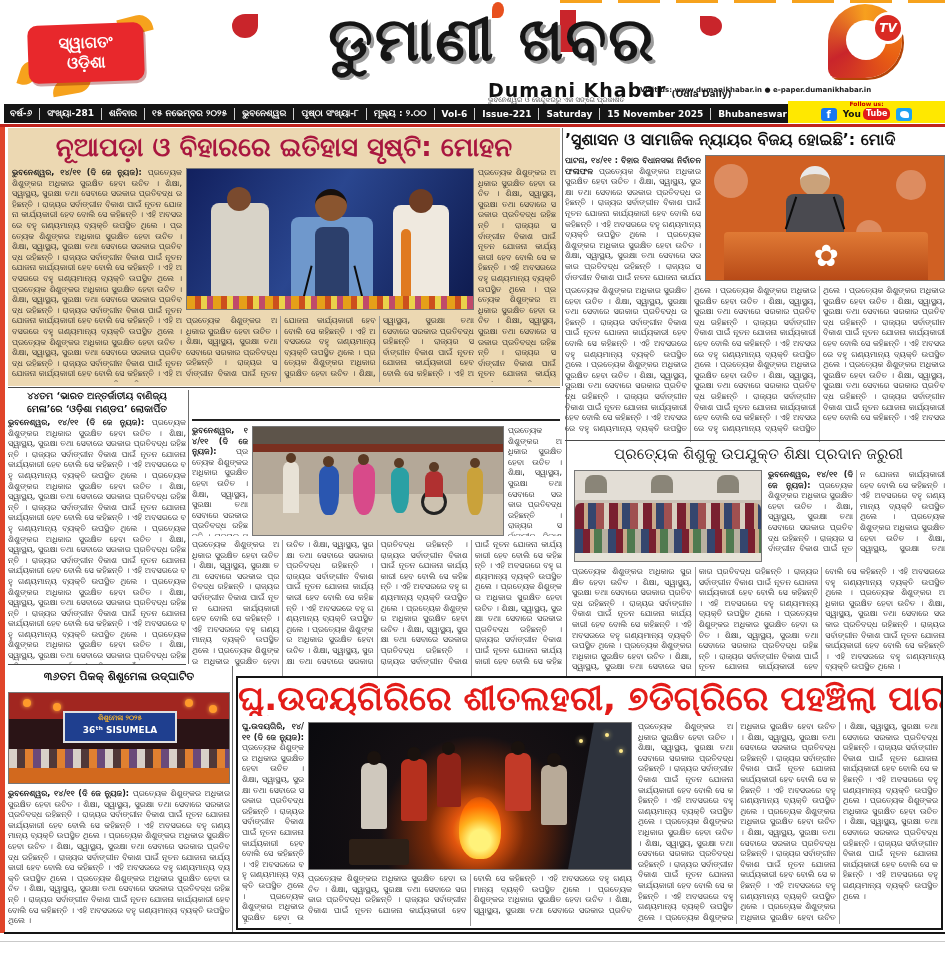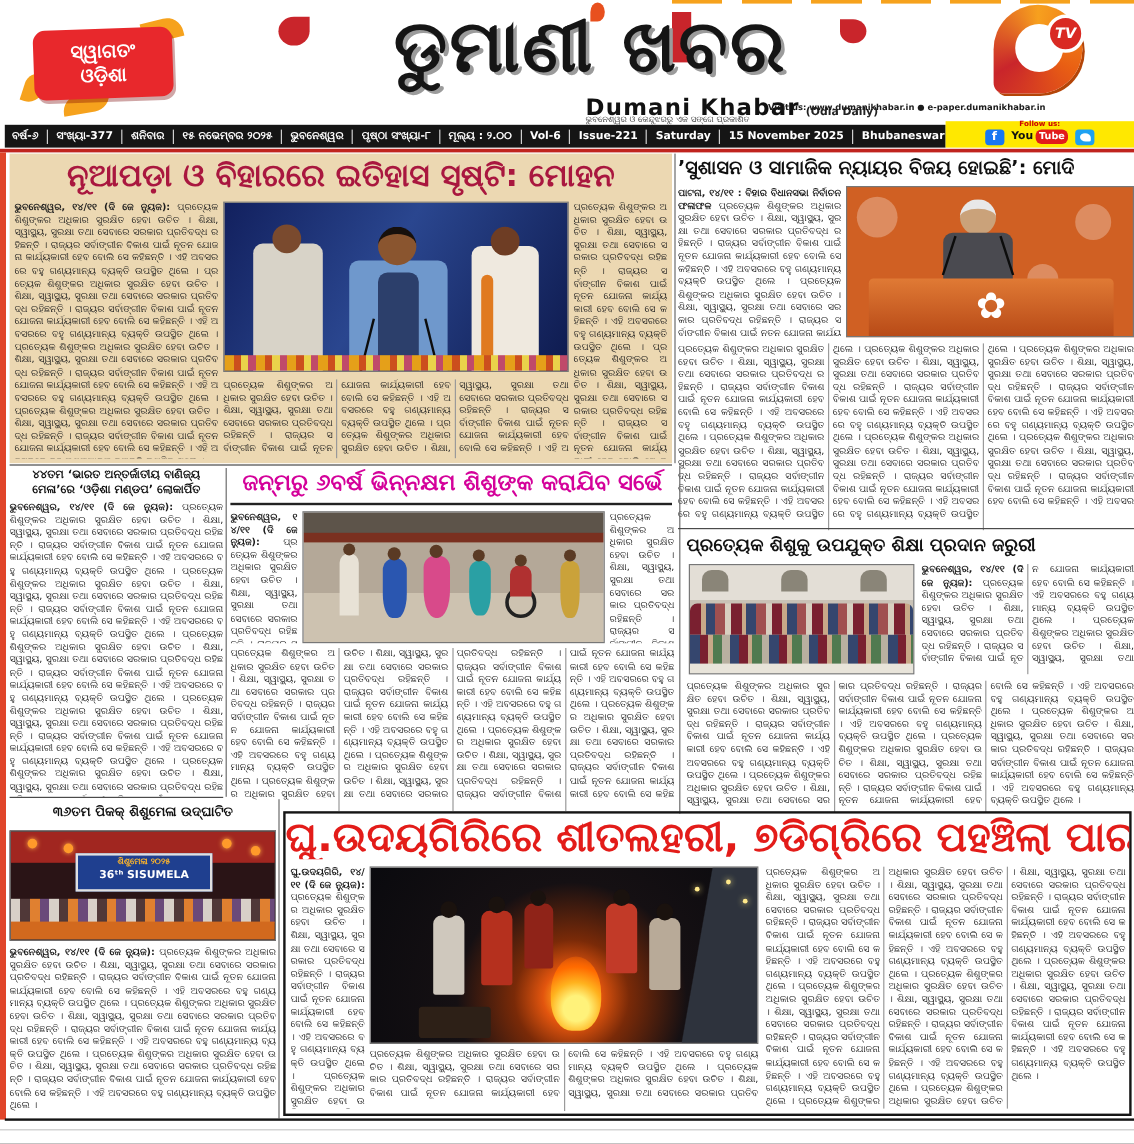--- a/index.html
+++ b/index.html
@@ -121,22 +121,22 @@
   .sv-rule { position:absolute; left:0; top:31px; width:368px; height:2px; background:#222; }
   .sv-col1 { position:absolute; left:0; top:38px; width:56px; height:110px; }
   .sv-col2 { position:absolute; left:316px; top:38px; width:54px; height:110px; }
   .sv-bottom { position:absolute; left:0; top:152px; width:370px; height:136px; }
   .p-plaza { left:60px; top:38px; width:252px; height:110px;
     background:linear-gradient(#5d544a 0 16%,#b4a898 16% 62%,#cdc2b0 62% 100%); }
   .wallband { position:absolute; left:0; top:17px; width:100%; height:8px; background:#7a3020; }
   .wheel { position:absolute; border:3px solid #222; border-radius:50%; background:transparent; }
 
   .education { left:572px; top:443px; width:373px; height:235px; }
-  .hl-edu { position:absolute; left:0; top:0; width:100%; text-align:left; font-size:15px;
-    line-height:22px; font-weight:bold; color:#111; white-space:nowrap; overflow:hidden; }
+  .hl-edu { position:absolute; left:0; top:0; width:100%; text-align:center; font-size:15px;
+    line-height:22px; font-weight:normal; color:#111; white-space:nowrap; overflow:hidden; }
   .ed-right { position:absolute; left:196px; top:27px; width:177px; height:92px; }
   .ed-bottom { position:absolute; left:0; top:124px; width:373px; height:110px; }
   .p-group { left:2px; top:27px; width:188px; height:92px;
     background:linear-gradient(#e3ded6 0 32%,#c9c2b6 32% 100%); }
   .crowd { position:absolute; left:0; width:100%; height:26px;
     background:repeating-linear-gradient(90deg,#7a2030 0 9px,#c8a888 9px 13px,#35466e 13px 21px,#a05050 21px 29px,#d8cfc0 29px 34px); }
   .crowd-heads { border-radius:6px 6px 0 0; }
 
   
   .sisumela { left:8px; top:666px; width:222px; height:266px; }
@@ -219,21 +219,21 @@
       <span class="yt-pill">Tube</span>
     </div>
     <div class="sicon tw">
       <span class="tw-bird"></span>
     </div>
   </div>
 
   <div class="abs infobar">
       <span class="ib-item">ବର୍ଷ-୬</span>
       <span class="sep"></span>
-      <span class="ib-item">ସଂଖ୍ୟା-377</span>
+      <span class="ib-item">ସଂଖ୍ୟା-281</span>
       <span class="sep"></span>
       <span class="ib-item">ଶନିବାର</span>
       <span class="sep"></span>
       <span class="ib-item">୧୫ ନଭେମ୍ବର ୨୦୨୫</span>
       <span class="sep"></span>
       <span class="ib-item">ଭୁବନେଶ୍ୱର</span>
       <span class="sep"></span>
       <span class="ib-item">ପୃଷ୍ଠା ସଂଖ୍ୟା-୮</span>
       <span class="sep"></span>
       <span class="ib-item">ମୂଲ୍ୟ : ୨.୦୦</span>
@@ -302,21 +302,20 @@
     <div class="hl-small">
       <div>୪୪ତମ ‘ଭାରତ ଅନ୍ତର୍ଜାତୀୟ ବାଣିଜ୍ୟ</div>
       <div>ମେଳା’ରେ ‘ଓଡ଼ିଶା ମଣ୍ଡପ’ ଲୋକାର୍ପିତ</div>
     </div>
     <div class="bt tf-body">
       <span class="dl">ଭୁବନେଶ୍ୱର, ୧୪/୧୧ (ଦି ଜେ ନ୍ୟୁଜ): </span><span>ପ୍ରତ୍ୟେକ ଶିଶୁଙ୍କର ଅଧିକାର ସୁରକ୍ଷିତ ହେବା ଉଚିତ । ଶିକ୍ଷା, ସ୍ୱାସ୍ଥ୍ୟ, ସୁରକ୍ଷା ତଥା ସେବାରେ ସରକାର ପ୍ରତିବଦ୍ଧ ରହିଛନ୍ତି । ରାଜ୍ୟର ସର୍ବାଙ୍ଗୀନ ବିକାଶ ପାଇଁ ନୂତନ ଯୋଜନା କାର୍ଯ୍ୟକାରୀ ହେବ ବୋଲି ସେ କହିଛନ୍ତି । ଏହି ଅବସରରେ ବହୁ ଗଣ୍ୟମାନ୍ୟ ବ୍ୟକ୍ତି ଉପସ୍ଥିତ ଥିଲେ । ପ୍ରତ୍ୟେକ ଶିଶୁଙ୍କର ଅଧିକାର ସୁରକ୍ଷିତ ହେବା ଉଚିତ । ଶିକ୍ଷା, ସ୍ୱାସ୍ଥ୍ୟ, ସୁରକ୍ଷା ତଥା ସେବାରେ ସରକାର ପ୍ରତିବଦ୍ଧ ରହିଛନ୍ତି । ରାଜ୍ୟର ସର୍ବାଙ୍ଗୀନ ବିକାଶ ପାଇଁ ନୂତନ ଯୋଜନା କାର୍ଯ୍ୟକାରୀ ହେବ ବୋଲି ସେ କହିଛନ୍ତି । ଏହି ଅବସରରେ ବହୁ ଗଣ୍ୟମାନ୍ୟ ବ୍ୟକ୍ତି ଉପସ୍ଥିତ ଥିଲେ । ପ୍ରତ୍ୟେକ ଶିଶୁଙ୍କର ଅଧିକାର ସୁରକ୍ଷିତ ହେବା ଉଚିତ । ଶିକ୍ଷା, ସ୍ୱାସ୍ଥ୍ୟ, ସୁରକ୍ଷା ତଥା ସେବାରେ ସରକାର ପ୍ରତିବଦ୍ଧ ରହିଛନ୍ତି । ରାଜ୍ୟର ସର୍ବାଙ୍ଗୀନ ବିକାଶ ପାଇଁ ନୂତନ ଯୋଜନା କାର୍ଯ୍ୟକାରୀ ହେବ ବୋଲି ସେ କହିଛନ୍ତି । ଏହି ଅବସରରେ ବହୁ ଗଣ୍ୟମାନ୍ୟ ବ୍ୟକ୍ତି ଉପସ୍ଥିତ ଥିଲେ । ପ୍ରତ୍ୟେକ ଶିଶୁଙ୍କର ଅଧିକାର ସୁରକ୍ଷିତ ହେବା ଉଚିତ । ଶିକ୍ଷା, ସ୍ୱାସ୍ଥ୍ୟ, ସୁରକ୍ଷା ତଥା ସେବାରେ ସରକାର ପ୍ରତିବଦ୍ଧ ରହିଛନ୍ତି । ରାଜ୍ୟର ସର୍ବାଙ୍ଗୀନ ବିକାଶ ପାଇଁ ନୂତନ ଯୋଜନା କାର୍ଯ୍ୟକାରୀ ହେବ ବୋଲି ସେ କହିଛନ୍ତି । ଏହି ଅବସରରେ ବହୁ ଗଣ୍ୟମାନ୍ୟ ବ୍ୟକ୍ତି ଉପସ୍ଥିତ ଥିଲେ । ପ୍ରତ୍ୟେକ ଶିଶୁଙ୍କର ଅଧିକାର ସୁରକ୍ଷିତ ହେବା ଉଚିତ । ଶିକ୍ଷା, ସ୍ୱାସ୍ଥ୍ୟ, ସୁରକ୍ଷା ତଥା ସେବାରେ ସରକାର ପ୍ରତିବଦ୍ଧ ରହିଛନ୍ତି । ରାଜ୍ୟର ସର୍ବାଙ୍ଗୀନ ବିକାଶ ପାଇଁ ନୂତନ ଯୋଜନା କାର୍ଯ୍ୟକାରୀ ହେବ ବୋଲି ସେ କହିଛନ୍ତି । ଏହି ଅବସରରେ ବହୁ ଗଣ୍ୟମାନ୍ୟ ବ୍ୟକ୍ତି ଉପସ୍ଥିତ ଥିଲେ । </span>
     </div>
   </div>
 
   <div class="abs survey">
-    <div class="hl-survey">ଜନ୍ମରୁ ୬ବର୍ଷ ଭିନ୍ନକ୍ଷମ ଶିଶୁଙ୍କ କରାଯିବ ସର୍ଭେ</div>
     <div class="sv-rule"></div>
     <div class="bt sv-col1">
       <span class="dl">ଭୁବନେଶ୍ୱର, ୧୪/୧୧ (ଦି ଜେ ନ୍ୟୁଜ): </span><span>ପ୍ରତ୍ୟେକ ଶିଶୁଙ୍କର ଅଧିକାର ସୁରକ୍ଷିତ ହେବା ଉଚିତ । ଶିକ୍ଷା, ସ୍ୱାସ୍ଥ୍ୟ, ସୁରକ୍ଷା ତଥା ସେବାରେ ସରକାର ପ୍ରତିବଦ୍ଧ ରହିଛନ୍ତି । ରାଜ୍ୟର ସର୍ବାଙ୍ଗୀନ ବିକାଶ ପାଇଁ ନୂତନ ଯୋଜନା କାର୍ଯ୍ୟକାରୀ ହେବ ବୋଲି ସେ କହିଛନ୍ତି । ଏହି ଅବସରରେ ବହୁ ଗଣ୍ୟମାନ୍ୟ ବ୍ୟକ୍ତି ଉପସ୍ଥିତ ଥିଲେ । </span>
     </div>
     <div class="photo p-plaza">
       <div class="wallband"></div>
       <div class="fig" style="left:30px;top:34px;width:16px;height:52px;background:#e8e2d6;"></div>
       <div class="head" style="left:33px;top:26px;width:10px;height:10px;background:#5a3a24;"></div>
       <div class="fig" style="left:66px;top:38px;width:20px;height:50px;background:#2a56b0;border-radius:10px 10px 40% 40%;"></div>
       <div class="head" style="left:70px;top:29px;width:11px;height:11px;background:#5a3a24;"></div>

